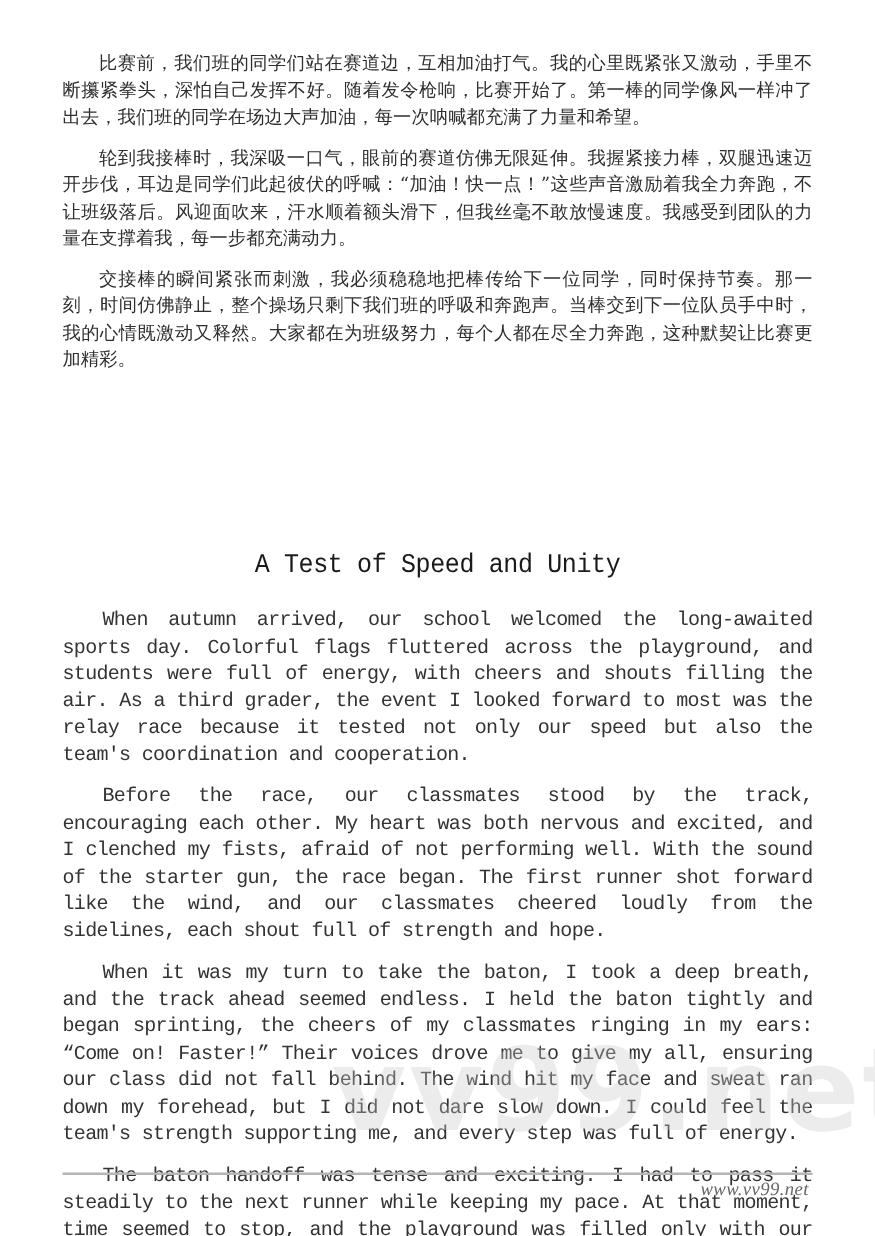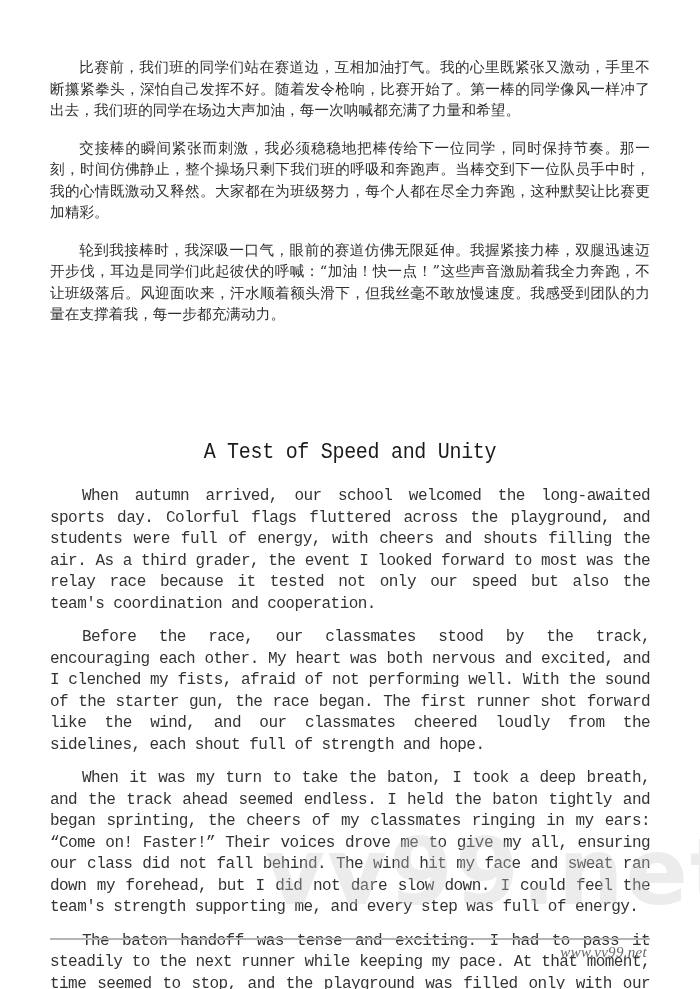--- a/index.html
+++ b/index.html
@@ -24,21 +24,21 @@
       position: absolute;
       left: 50px;
       top: 40px;
       width: 600px;
     }
     .cn-para {
       font-family: "DejaVu Serif", "Liberation Serif", serif;
       font-size: 14.6px;
       line-height: 21.5px;
       text-indent: 2em;
-      margin: 16px 0 11px 0;
+      margin: 0 0 11px 0;
       color: #2e2e2e;
       text-align: justify;
       letter-spacing: 0.1px;
     }
     .title {
       position: absolute;
       left: 0;
       top: 440px;
       width: 700px;
       text-align: center;
@@ -98,22 +98,22 @@
       letter-spacing: 0.3px;
     }
   </style>
 </head>
 <body>
 
 <div class="page">
 
   <div class="cn-section">
     <p class="cn-para">比赛前，我们班的同学们站在赛道边，互相加油打气。我的心里既紧张又激动，手里不断攥紧拳头，深怕自己发挥不好。随着发令枪响，比赛开始了。第一棒的同学像风一样冲了出去，我们班的同学在场边大声加油，每一次呐喊都充满了力量和希望。</p>
+    <p class="cn-para">轮到我接棒时，我深吸一口气，眼前的赛道仿佛无限延伸。我握紧接力棒，双腿迅速迈开步伐，耳边是同学们此起彼伏的呼喊：“加油！快一点！”这些声音激励着我全力奔跑，不让班级落后。风迎面吹来，汗水顺着额头滑下，但我丝毫不敢放慢速度。我感受到团队的力量在支撑着我，每一步都充满动力。</p>
     <p class="cn-para">交接棒的瞬间紧张而刺激，我必须稳稳地把棒传给下一位同学，同时保持节奏。那一刻，时间仿佛静止，整个操场只剩下我们班的呼吸和奔跑声。当棒交到下一位队员手中时，我的心情既激动又释然。大家都在为班级努力，每个人都在尽全力奔跑，这种默契让比赛更加精彩。</p>
-    <p class="cn-para">轮到我接棒时，我深吸一口气，眼前的赛道仿佛无限延伸。我握紧接力棒，双腿迅速迈开步伐，耳边是同学们此起彼伏的呼喊：“加油！快一点！”这些声音激励着我全力奔跑，不让班级落后。风迎面吹来，汗水顺着额头滑下，但我丝毫不敢放慢速度。我感受到团队的力量在支撑着我，每一步都充满动力。</p>
   </div>
 
   <h1 class="title" style="margin:0;font-weight:normal;">A Test of Speed and Unity</h1>
 
   <div class="en-section">
     <p class="en-para">When autumn arrived, our school welcomed the long-awaited sports day. Colorful flags fluttered across the playground, and students were full of energy, with cheers and shouts filling the air. As a third grader, the event I looked forward to most was the relay race because it tested not only our speed but also the team's coordination and cooperation.</p>
     <p class="en-para">Before the race, our classmates stood by the track, encouraging each other. My heart was both nervous and excited, and I clenched my fists, afraid of not performing well. With the sound of the starter gun, the race began. The first runner shot forward like the wind, and our classmates cheered loudly from the sidelines, each shout full of strength and hope.</p>
     <p class="en-para">When it was my turn to take the baton, I took a deep breath, and the track ahead seemed endless. I held the baton tightly and began sprinting, the cheers of my classmates ringing in my ears: “Come on! Faster!” Their voices drove me to give my all, ensuring our class did not fall behind. The wind hit my face and sweat ran down my forehead, but I did not dare slow down. I could feel the team's strength supporting me, and every step was full of energy.</p>
     <p class="en-para">The baton handoff was tense and exciting. I had to pass it steadily to the next runner while keeping my pace. At that moment, time seemed to stop, and the playground was filled only with our breathing and footsteps. When the baton reached the next</p>
   </div>

